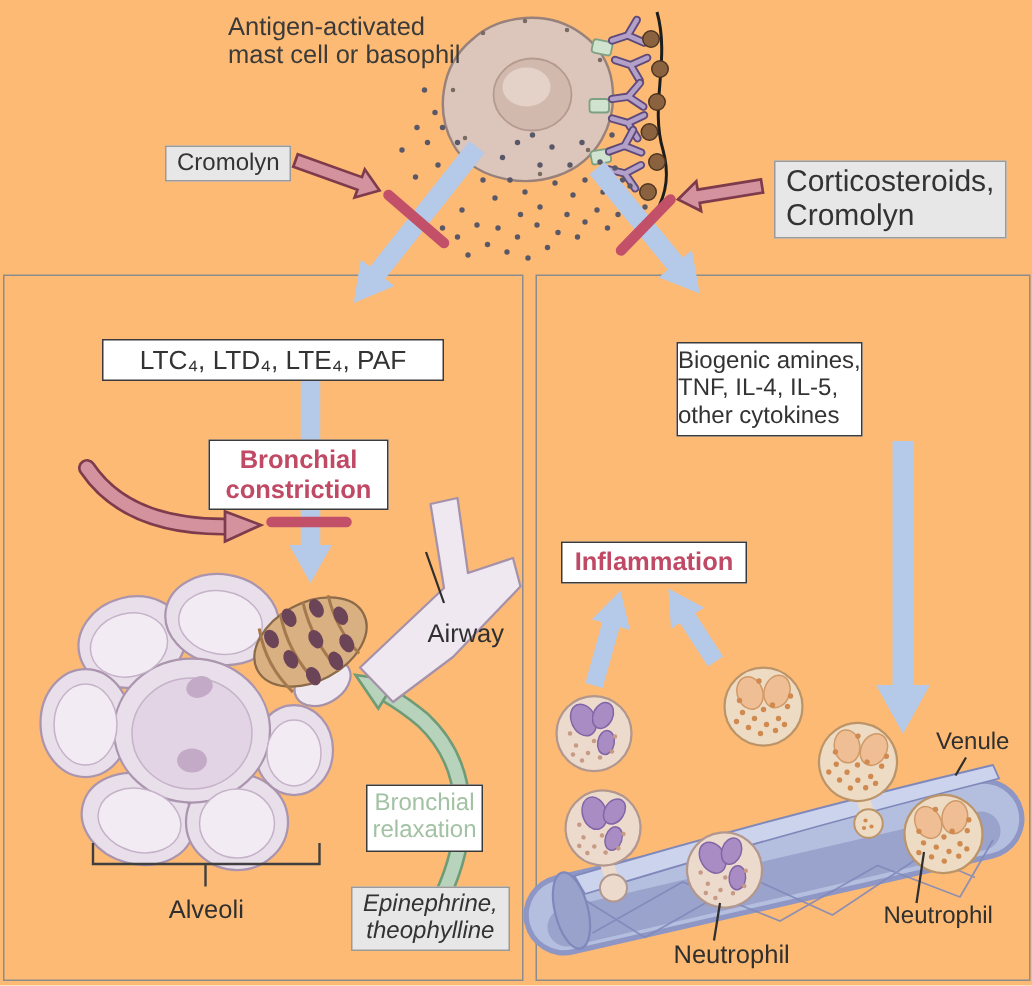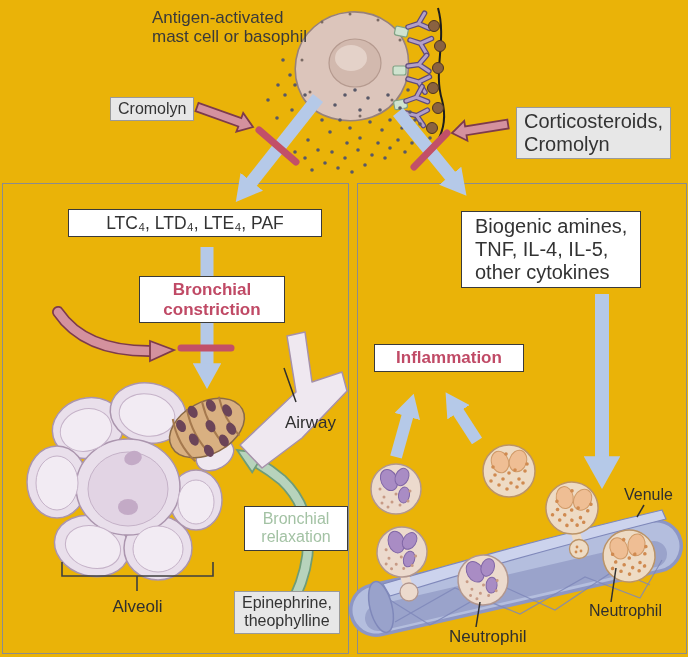--- a/index.html
+++ b/index.html
@@ -1,24 +1,24 @@
 <!DOCTYPE html>
 <html><head>
 <meta charset="utf-8">
 <style>
   html,body{margin:0;padding:0;background:#fff;}
-  .stage{position:relative;width:688px;height:657px;background:#eab308;overflow:hidden;
+  .stage{position:relative;width:688px;height:657px;background:#fdba74;overflow:hidden;
          font-family:"Liberation Sans","DejaVu Sans",sans-serif;}
   .stage svg{position:absolute;left:0;top:0;}
   .panel{position:absolute;border:1.5px solid #8c8c8c;background:transparent;}
   .lbl{position:absolute;color:#2f2f2f;white-space:pre-line;line-height:1.13;}
   .graybox{position:absolute;background:#e7e7e7;border:1px solid #9a9a9a;
            padding:2px 7px;color:#333;white-space:pre-line;line-height:1.15;}
   .outbox{position:absolute;background:#ffffff;border:1.8px solid #3a3a3a;
-          padding:3px 13px;color:#333;white-space:pre-line;line-height:1.15;}
+          padding:3px 0;color:#333;white-space:pre-line;line-height:1.15;margin-top:17px;}
   .red-effect{font-weight:bold;color:#c04a66;text-align:center;}
   .green-effect{color:#a3c2a4;text-align:center;}
 </style>
 </head>
 <body>
 
 <div class="stage">
 
   <div class="panel" style="left:2px;top:183px;width:345px;height:469px;"></div>
   <div class="panel" style="left:357px;top:183px;width:328px;height:469px;"></div>
@@ -322,30 +322,30 @@
 
   <div class="graybox" style="left:516px;top:107px;font-size:20px;">Corticosteroids,
 Cromolyn</div>
 
   <div class="outbox" style="left:68px;top:209px;width:226px;font-size:17.5px;text-align:center;">LTC₄, LTD₄, LTE₄, PAF</div>
 
 
   <div class="outbox red-effect" style="left:139px;top:276px;width:118px;font-size:17px;">Bronchial
 constriction</div>
 
-  <div class="outbox" style="left:461px;top:211px;font-size:20px;">Biogenic amines,
+  <div class="outbox" style="left:451px;top:211px;font-size:16px;">Biogenic amines,
 TNF, IL-4, IL-5,
 other cytokines</div>
 
   <div class="outbox red-effect" style="left:374px;top:344px;width:122px;font-size:17px;">Inflammation</div>
 
   <div class="outbox green-effect" style="left:244px;top:506px;width:76px;font-size:16px;">Bronchial
 relaxation</div>
 
-  <div class="graybox" style="left:234px;top:591px;font-size:16px;text-align:center;">Epinephrine,
+  <div class="graybox" style="left:234px;top:591px;font-size:16px;text-align:center;font-style:italic;">Epinephrine,
 theophylline</div>
 
   <div class="lbl" style="left:285px;top:413px;font-size:17px;">Airway</div>
   <div class="lbl" style="left:100px;top:597px;width:75px;text-align:center;font-size:17px;">Alveoli</div>
   <div class="lbl" style="left:624px;top:486px;font-size:16px;">Venule</div>
   <div class="lbl" style="left:449px;top:627px;font-size:17px;">Neutrophil</div>
   <div class="lbl" style="left:589px;top:602px;font-size:16px;">Neutrophil</div>
 </div>
 
 </body></html>

